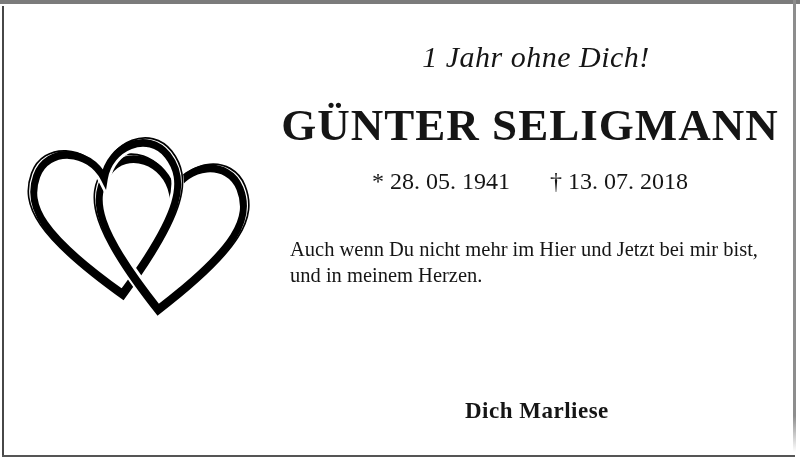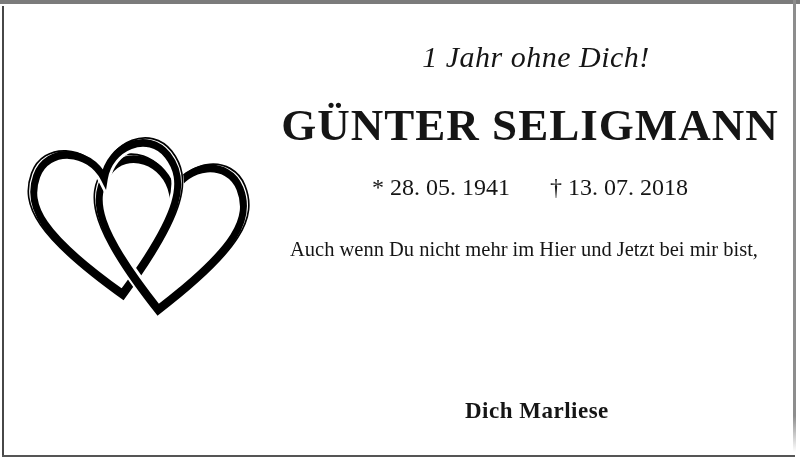--- a/index.html
+++ b/index.html
@@ -18,21 +18,21 @@
 
   .tagline{
     position:absolute;left:286px;top:40px;width:500px;
     text-align:center;font-style:italic;font-size:30px;letter-spacing:0.5px;
   }
   .name{
     position:absolute;left:270px;top:99px;width:520px;
     text-align:center;font-weight:bold;font-size:45px;letter-spacing:1px;white-space:nowrap;
   }
   .dates{
-    position:absolute;left:270px;top:174px;width:520px;
+    position:absolute;left:270px;top:168px;width:520px;
     text-align:center;font-size:24px;
   }
   .dates .death-date{margin-left:34px;}
   .body-text{
     position:absolute;left:290px;top:236px;width:500px;
     font-size:20.5px;line-height:26px;
   }
   .signature{
     position:absolute;left:465px;top:398px;
     font-weight:bold;font-size:23px;letter-spacing:0.5px;
@@ -81,15 +81,16 @@
 
 <div class="name">GÜNTER SELIGMANN</div>
 
 <div class="dates">
   <span class="birth-date">* 28. 05. 1941</span>
   <span class="death-date">† 13. 07. 2018</span>
 </div>
 
 <div class="body-text">
   <div>Auch wenn Du nicht mehr im Hier und Jetzt bei mir bist,</div>
+  <div>und in meinem Herzen.</div>
 </div>
 
 <div class="signature">Dich Marliese</div>
 
 </body></html>

